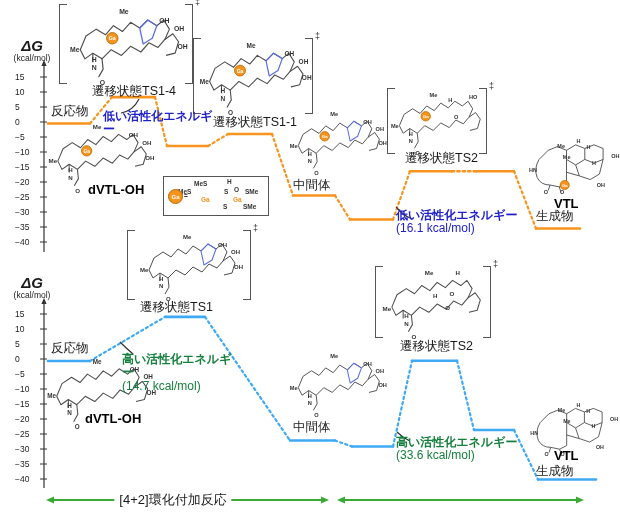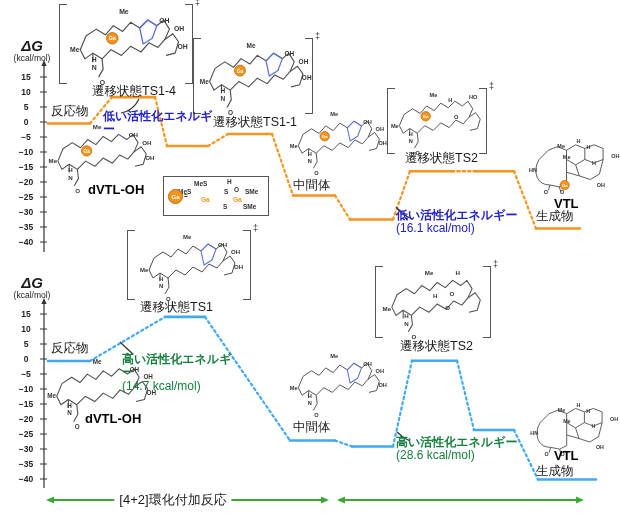--- a/index.html
+++ b/index.html
@@ -2,21 +2,21 @@
 <html><head>
 <meta charset="utf-8">
 <style>
   html,body{margin:0;padding:0;background:#fff;}
   #canvas{position:relative;width:620px;height:520px;background:#fff;overflow:hidden;
           font-family:"Liberation Sans","DejaVu Sans",sans-serif;color:#1a1a1a;}
   #overlay{position:absolute;left:0;top:0;width:620px;height:520px;z-index:1;}
   .txt{position:absolute;z-index:3;white-space:nowrap;}
   .axis-cap{width:60px;text-align:center;font-size:8.5px;line-height:1.15;color:#1a1a1a;}
   .axis-cap .dg-sym{font-style:italic;font-weight:600;font-size:15px;}
-  .tick-label{position:absolute;width:22px;text-align:center;font-size:8.5px;font-weight:700;
+  .tick-label{position:absolute;width:22px;text-align:left;font-size:8.5px;font-weight:400;
               color:#222;transform:translateY(-50%);z-index:3;}
   .stage{font-size:12.5px;color:#1a1a1a;letter-spacing:0;}
   .compound{font-size:13px;font-weight:bold;color:#000;}
   .anno{position:absolute;z-index:3;text-align:left;line-height:1.12;}
   .anno .l1{font-size:12px;font-weight:bold;}
   .anno .l2{font-size:12px;}
   .anno.blue{color:#2020cc;}
   .anno.red{color:#15803d;}
   .rxn-label{position:absolute;z-index:3;transform:translate(-50%,-50%);background:#fff;
              padding:0 5px;font-size:13px;color:#1a1a1a;white-space:nowrap;}
@@ -154,21 +154,21 @@
   <div class="anno blue" style="left:396px;top:209px;width:126px;">
     <div class="l1">低い活性化エネルギー</div>
     <div class="l2">(16.1 kcal/mol)</div>
   </div>
   <div class="anno red" style="left:122px;top:353px;width:116px;">
     <div class="l1">高い活性化エネルギー</div>
     <div class="l2">(14.7 kcal/mol)</div>
   </div>
   <div class="anno red" style="left:396px;top:436px;width:126px;">
     <div class="l1">高い活性化エネルギー</div>
-    <div class="l2">(28.6 kcal/mol)</div>
+    <div class="l2">(33.6 kcal/mol)</div>
   </div>
 
   <div class="rxn-label" style="left:173px;top:500px;">[4+2]環化付加反応</div>
   <div class="rxn-label" style="left:463px;top:500px;margin-top:48px;">マイケル付加反応</div>
 
   <div id="legend-box">
     <span class="ga-badge" style="left:4px;top:12px;">Ga</span>
     <span class="litem" style="left:20px;top:16px;">=</span>
   <span class="litem" style="left: 30px; top: 4px;">MeS</span>
       <span class="litem" style="left: 14px; top: 12px;">MeS</span>

